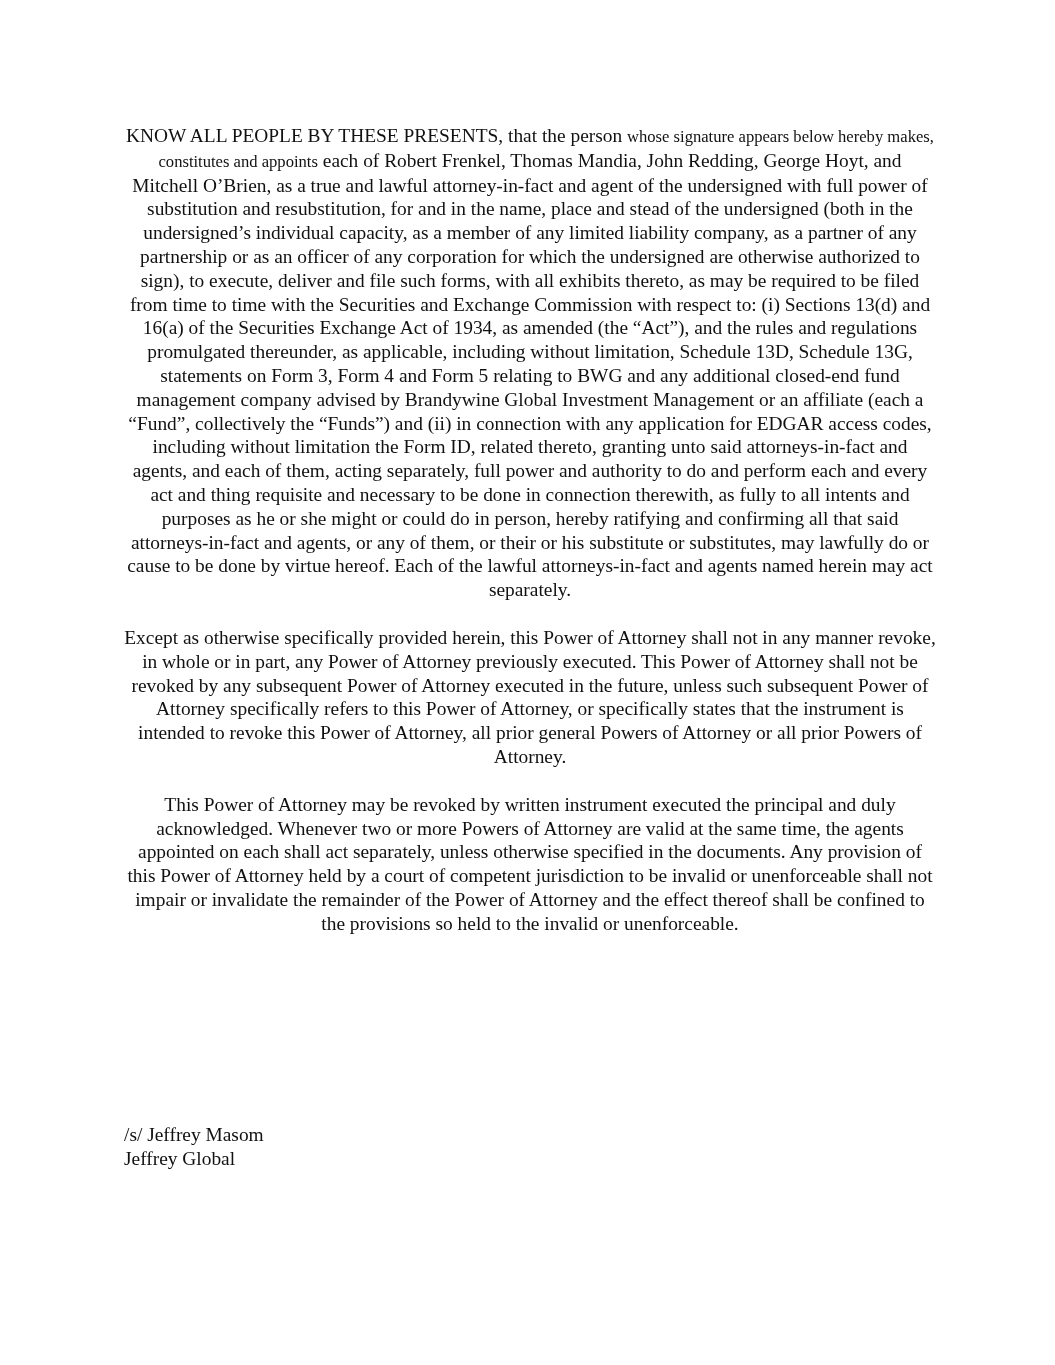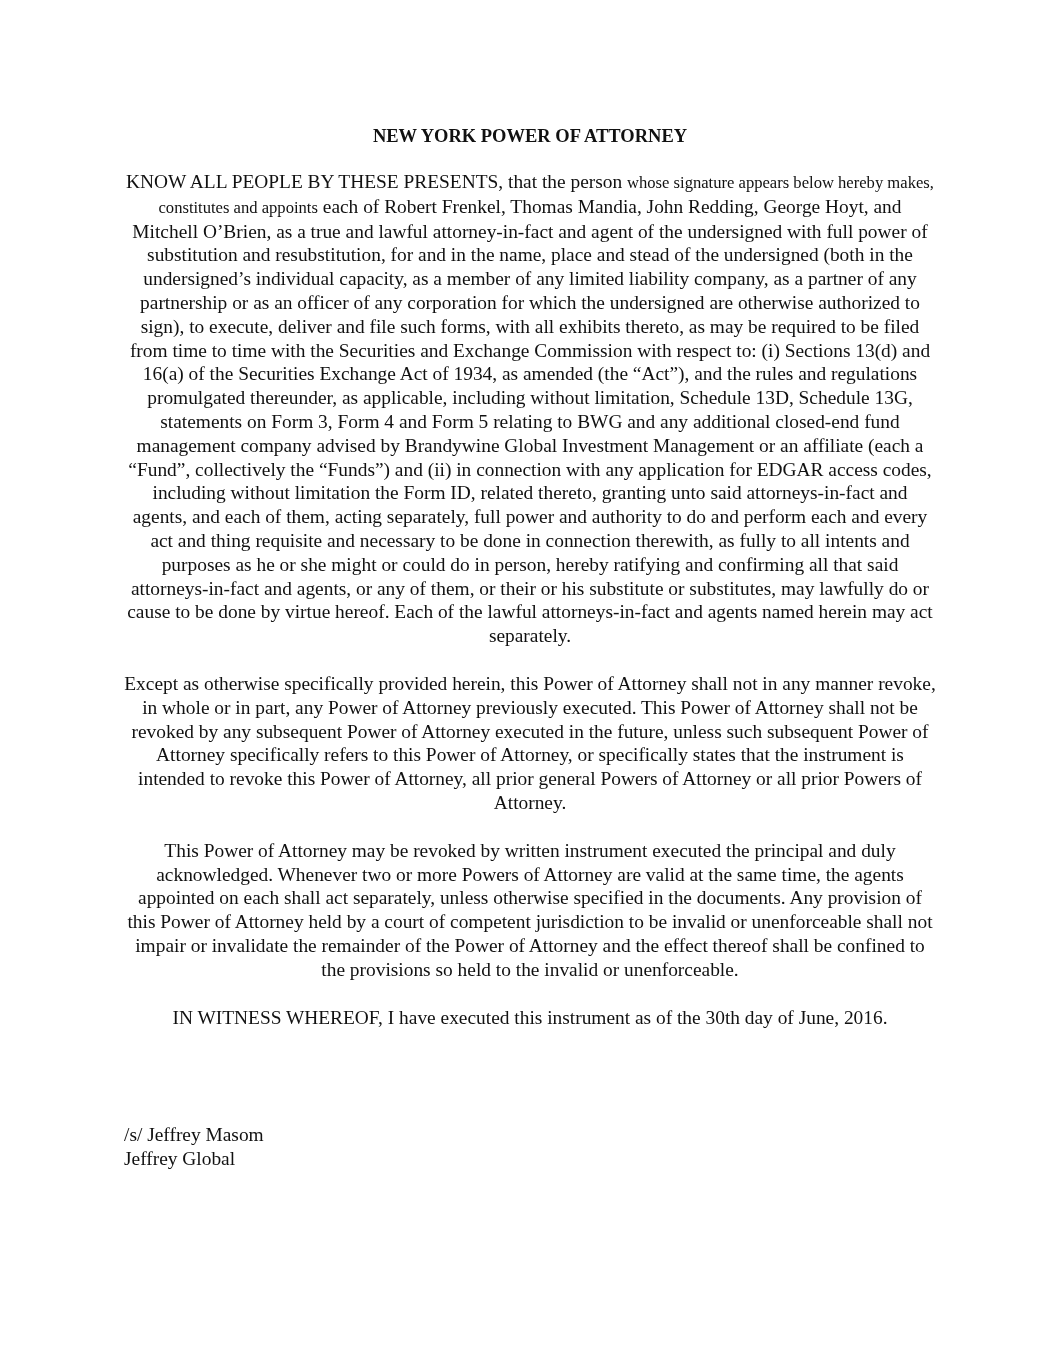--- a/index.html
+++ b/index.html
@@ -47,27 +47,25 @@
       top: 1123px;
       font-size: 19.4px;
       line-height: 23.8px;
     }
     .sig-line { display: block; }
   </style>
 </head>
 <body>
 
 <div class="page">
-  <div class="title">NEW YORK POWER OF ATTORNEY</div>
 
   <p class="para"><span>KNOW ALL PEOPLE BY THESE PRESENTS, that the person </span><span class="small">whose signature appears below hereby makes, constitutes and appoints</span><span> each of Robert Frenkel, Thomas Mandia, John Redding, George Hoyt, and Mitchell O’Brien, as a true and lawful attorney-in-fact and agent of the undersigned with full power of substitution and resubstitution, for and in the name, place and stead of the undersigned (both in the undersigned’s individual capacity, as a member of any limited liability company, as a partner of any partnership or as an officer of any corporation for which the undersigned are otherwise authorized to sign), to execute, deliver and file such forms, with all exhibits thereto, as may be required to be filed from time to time with the Securities and Exchange Commission with respect to: (i) Sections 13(d) and 16(a) of the Securities Exchange Act of 1934, as amended (the “Act”), and the rules and regulations promulgated thereunder, as applicable, including without limitation, Schedule 13D, Schedule 13G, statements on Form 3, Form 4 and Form 5 relating to BWG and any additional closed-end fund management company advised by  Brandywine Global Investment Management or an affiliate (each a “Fund”, collectively the “Funds”) and (ii) in connection with any application for EDGAR access codes, including without limitation the Form ID, related thereto, granting unto said attorneys-in-fact and agents, and each of them, acting separately, full power and authority to do and perform each and every act and thing requisite and necessary to be done in connection therewith, as fully to all intents and purposes as he or she might or could do in person, hereby ratifying and confirming all that said attorneys-in-fact and agents, or any of them, or their or his substitute or substitutes, may lawfully do or cause to be done by virtue hereof. Each of the lawful attorneys-in-fact and agents named herein may act separately.</span></p>
 
   <p class="para">Except as otherwise specifically provided herein, this Power of Attorney shall not in any manner revoke, in whole or in part, any Power of Attorney previously executed.  This Power of Attorney shall not be revoked by any subsequent Power of Attorney executed in the future, unless such subsequent Power of Attorney specifically refers to this Power of Attorney, or specifically states that the instrument is intended to revoke this Power of Attorney, all prior general Powers of Attorney or all prior Powers of Attorney.</p>
 
   <p class="para">This Power of Attorney may be revoked by written instrument executed the principal and duly acknowledged.  Whenever two or more Powers of Attorney are valid at the same time, the agents appointed on each shall act separately, unless otherwise specified in the documents.  Any provision of this Power of Attorney held by a court of competent jurisdiction to be invalid or unenforceable shall not impair or invalidate the remainder of the Power of Attorney and the effect thereof shall be confined to the provisions so held to the invalid or unenforceable.</p>
 
-  <p class="para witness">IN WITNESS WHEREOF, I have executed this instrument as of the 30th day of June, 2016.</p>
 </div>
 
 <div class="sig-block">
   <span class="sig-line">/s/ Jeffrey Masom</span>
   <span class="sig-line">Jeffrey Global</span>
 </div>
 
 </body></html>

